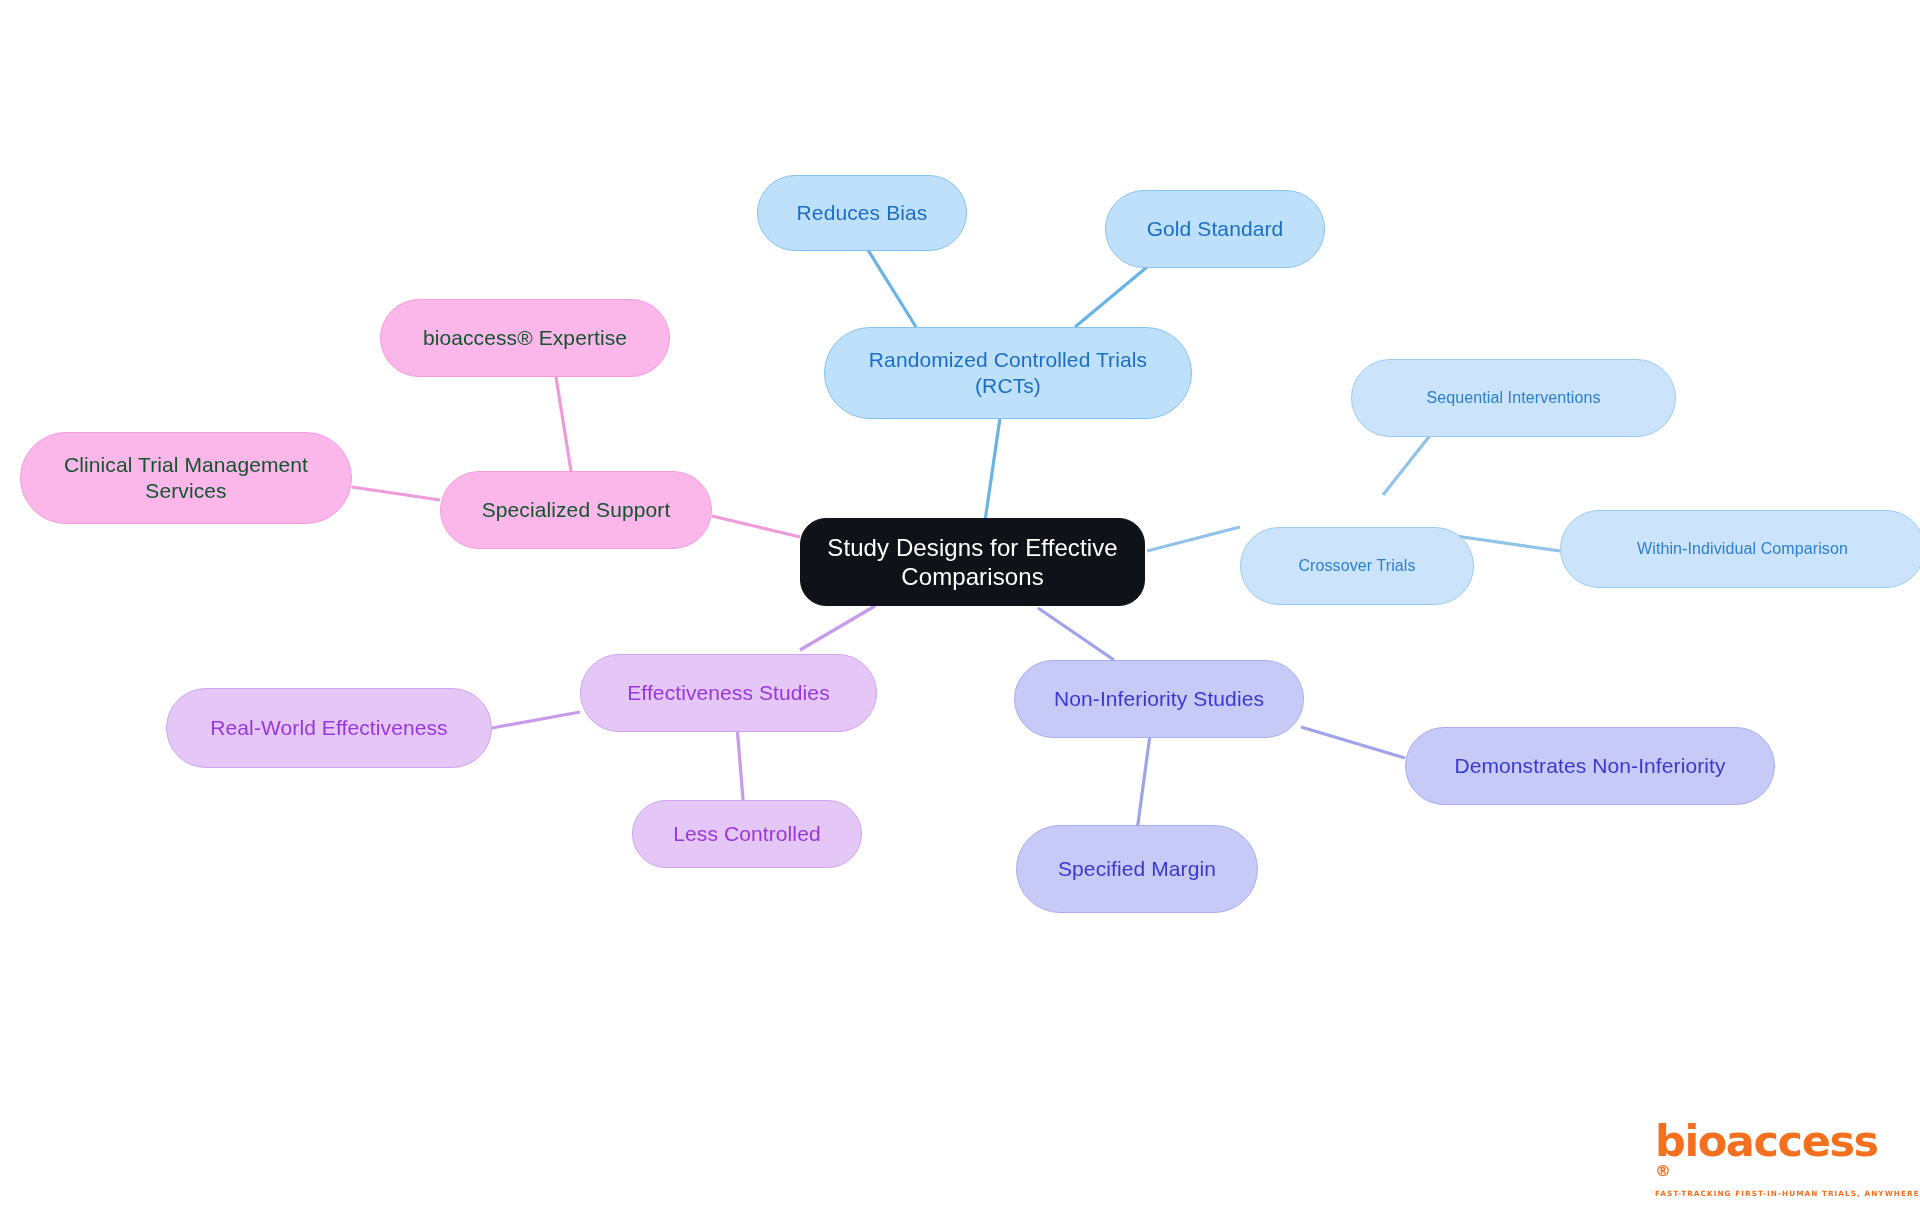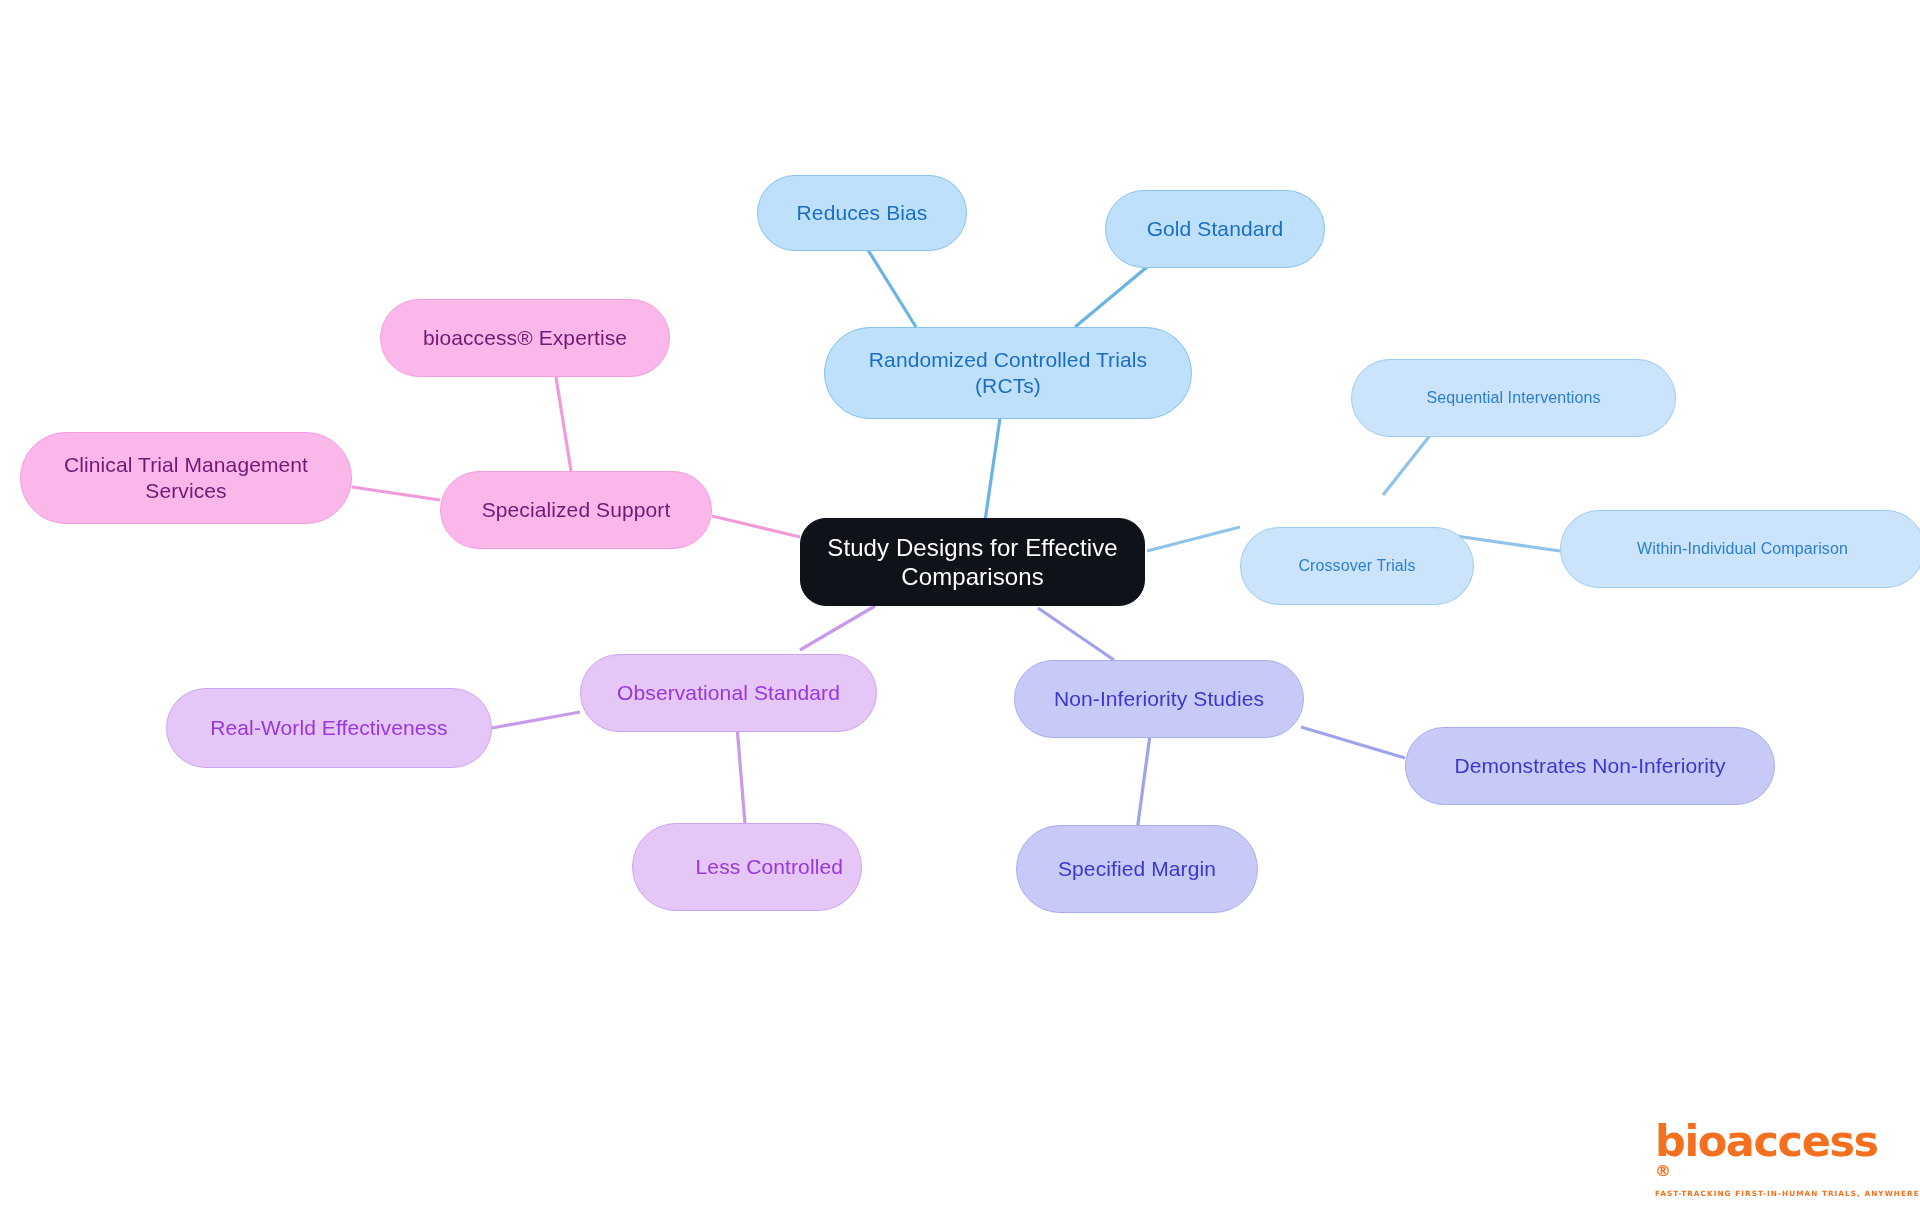--- a/index.html
+++ b/index.html
@@ -59,21 +59,21 @@
   .node.blue-soft {
     background: #cbe4fb;
     border-color: #9ccbf2;
     color: #2b7fd0;
     font-size: 16px;
   }
   
   .node.pink {
     background: #fbb7ea;
     border-color: #f49cdf;
-    color: #701a75;
+    color: #14532d;
     font-size: 21px;
   }
   
   .node.orchid {
     background: #e4c6f7;
     border-color: #cfa4ef;
     color: #9a36dd;
     font-size: 21px;
   }
   
@@ -184,26 +184,26 @@
     <span>Non-Inferiority Studies</span>
   </div>
   <div class="node peri" style="left:1405px; top:727px; width:370px; height:78px;">
     <span>Demonstrates Non-Inferiority</span>
   </div>
   <div class="node peri" style="left:1016px; top:825px; width:242px; height:88px;">
     <span>Specified Margin</span>
   </div>
 
   <div class="node orchid" style="left:580px; top:654px; width:297px; height:78px;">
-    <span>Observational Standard</span>
+    <span>Effectiveness Studies</span>
   </div>
   <div class="node orchid" style="left:166px; top:688px; width:326px; height:80px;">
     <span>Real-World Effectiveness</span>
   </div>
-  <div class="node orchid" style="left:632px; top:823px; width:230px; height:88px;justify-content:flex-end;">
+  <div class="node orchid" style="left:632px; top:800px; width:230px; height:68px;">
     <span>Less Controlled</span>
   </div>
 
   <div class="node pink" style="left:440px; top:471px; width:272px; height:78px;">
     <span>Specialized Support</span>
   </div>
   <div class="node pink" style="left:380px; top:299px; width:290px; height:78px;">
     <span>bioaccess® Expertise</span>
   </div>
   <div class="node pink" style="left:20px; top:432px; width:332px; height:92px;">

